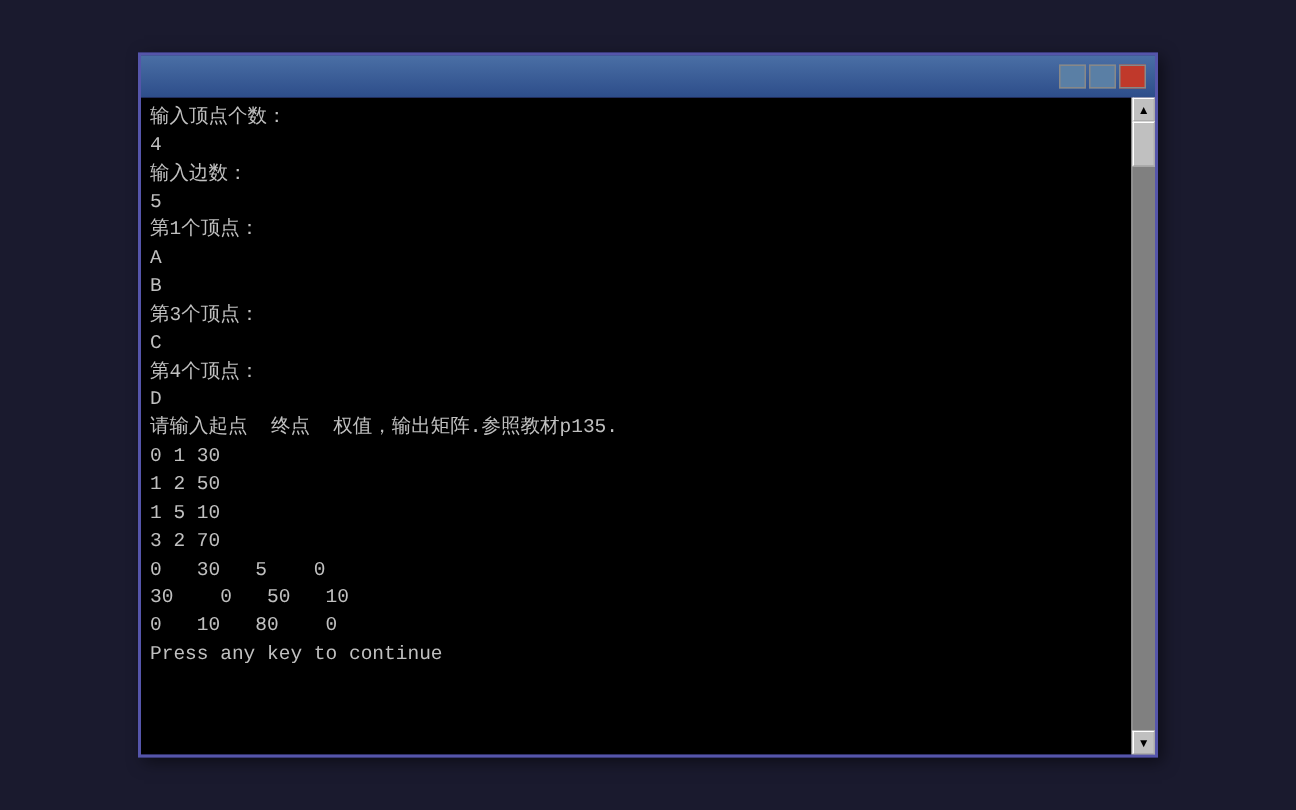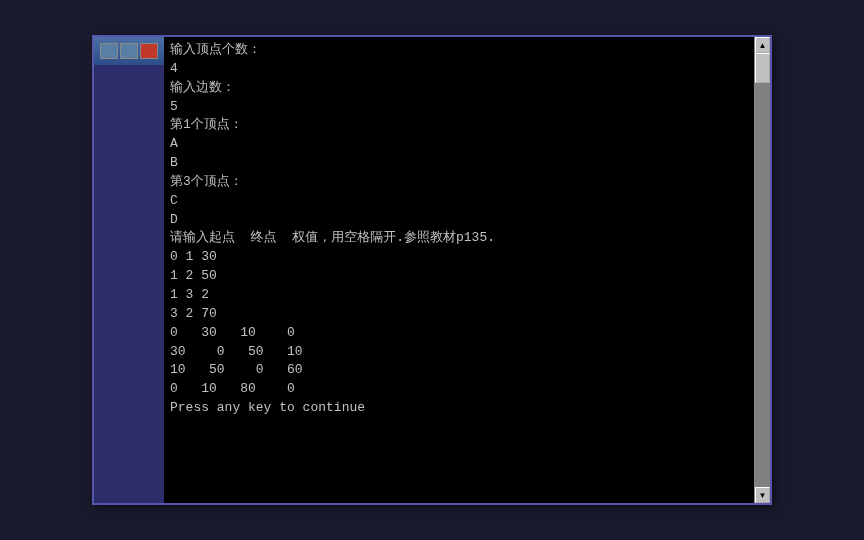--- a/index.html
+++ b/index.html
@@ -11,21 +11,21 @@
       align-items: center;
       justify-content: center;
       font-family: Arial, sans-serif;
     }
     .window {
       width: 680px;
       height: 470px;
       background: #2d2d6b;
       border: 2px solid #5555aa;
       display: flex;
-      flex-direction: row;
+      flex-direction: column;
       box-shadow: 3px 3px 10px rgba(0,0,0,0.5);
     }
     .titlebar {
       background: linear-gradient(to bottom, #4a6fa5, #2d4d8a);
       height: 28px;
       display: flex;
       align-items: center;
       justify-content: space-between;
       padding: 0 6px;
       flex-shrink: 0;
@@ -121,29 +121,29 @@
     <div class="console" id="console-area">
     <div class="console-line">输入顶点个数：</div>
         <div class="console-line">4</div>
         <div class="console-line">输入边数：</div>
         <div class="console-line">5</div>
         <div class="console-line">第1个顶点：</div>
         <div class="console-line">A</div>
         <div class="console-line">B</div>
         <div class="console-line">第3个顶点：</div>
         <div class="console-line">C</div>
+        <div class="console-line">第4个顶点：</div>
         <div class="console-line">D</div>
-        <div class="console-line">请输入起点  终点  权值，用空格隔开.参照教材p135.</div>
+        <div class="console-line">请输入起点  终点  权值，输出矩阵.参照教材p135.</div>
         <div class="console-line">0 1 30</div>
         <div class="console-line">1 2 50</div>
-        <div class="console-line">1 3 2</div>
+        <div class="console-line">1 5 10</div>
         <div class="console-line">3 2 70</div>
-        <div class="console-line">0   30   10    0</div>
+        <div class="console-line">0   30   5    0</div>
         <div class="console-line">30    0   50   10</div>
-        <div class="console-line">10   50    0   60</div>
         <div class="console-line">0   10   80    0</div>
         <div class="console-line">Press any key to continue</div>
       </div>
     <div class="scrollbar">
       <div class="scroll-btn">▲</div>
       <div class="scroll-track">
         <div class="scroll-thumb"></div>
       </div>
       <div class="scroll-btn">▼</div>
     </div>

